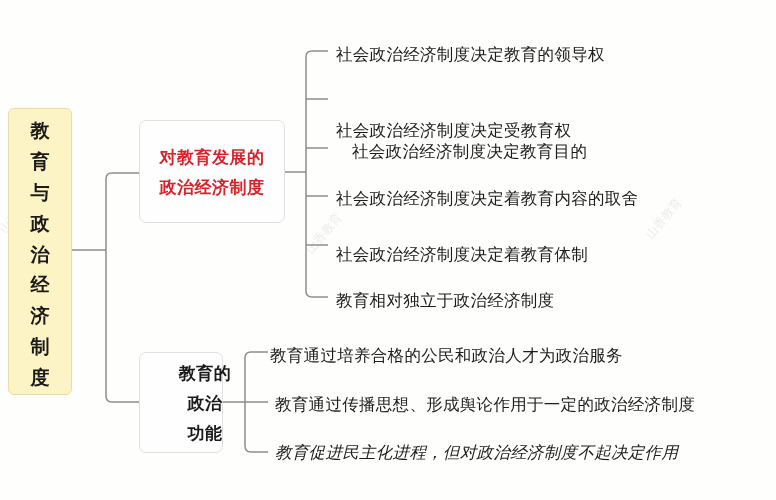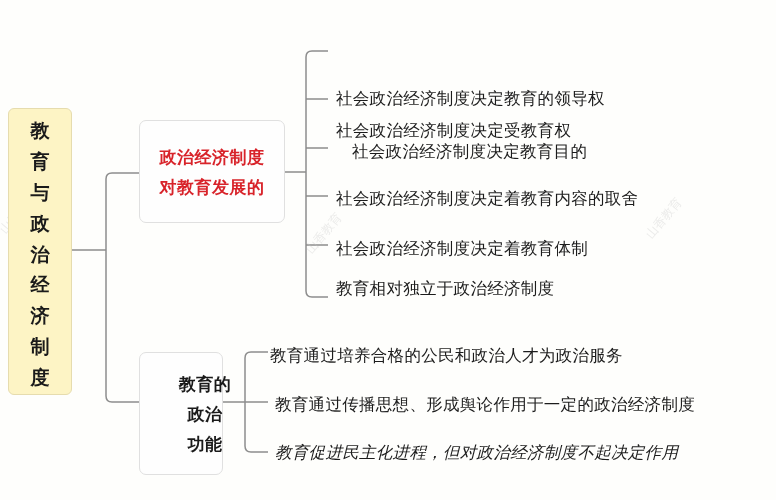--- a/index.html
+++ b/index.html
@@ -27,21 +27,21 @@
   .branch-box {
     background: #fefefe;
     border: 1px solid #e0e0e0;
     border-radius: 7px;
     box-sizing: border-box;
     display: flex; flex-direction: column; align-items: center; justify-content: center;
     font-weight: bold;
     font-size: 17px;
   }
   .branch1 { left: 139px; top: 120px; width: 146px; height: 103px; color: #d8232a; }
-  .branch2 { left: 139px; top: 352px; width: 84px; height: 123px; color: #1a1a1a; padding-left: 48px; }
+  .branch2 { left: 139px; top: 352px; width: 84px; height: 101px; color: #1a1a1a; padding-left: 48px; }
   .branch-line { line-height: 30px; white-space: nowrap; letter-spacing: 0.5px; }
   .leaf {
     font-size: 16.5px; line-height: 20px; white-space: nowrap; color: #1c1c1c;
     letter-spacing: 0.3px;
   }
   svg.conn { position: absolute; left: 0; top: 0; }
   .wm {
     position: absolute; color: rgba(200,200,200,0.35); font-size: 12px;
     transform: rotate(-50deg); white-space: nowrap;
   }
@@ -77,30 +77,30 @@
   <span class="root-char">与</span>
   <span class="root-char">政</span>
   <span class="root-char">治</span>
   <span class="root-char">经</span>
   <span class="root-char">济</span>
   <span class="root-char">制</span>
   <span class="root-char">度</span>
 </div>
 
 <div class="abs branch-box branch1">
+  <span class="branch-line">对教育发展的</span>
   <span class="branch-line">政治经济制度</span>
-  <span class="branch-line">对教育发展的</span>
 </div>
 
-<div class="abs leaf" style="left:336px; top:45px;margin-top:44px;">社会政治经济制度决定教育的领导权</div>
+<div class="abs leaf" style="left:336px; top:45px;">社会政治经济制度决定教育的领导权</div>
 <div class="abs leaf" style="left:336px; top:93px;margin-top:28px;">社会政治经济制度决定受教育权</div>
 <div class="abs leaf" style="left:336px; top:142px;margin-left:16px;">社会政治经济制度决定教育目的</div>
 <div class="abs leaf" style="left:336px; top:190px;font-family:Liberation Mono, monospace;">社会政治经济制度决定着教育内容的取舍</div>
-<div class="abs leaf" style="left:336px; top:239px;">社会政治经济制度决定着教育体制</div>
-<div class="abs leaf" style="left:336px; top:279px;">教育相对独立于政治经济制度</div>
+<div class="abs leaf" style="left:336px; top:245px;">社会政治经济制度决定着教育体制</div>
+<div class="abs leaf" style="left:336px; top:291px;">教育相对独立于政治经济制度</div>
 
 <div class="abs branch-box branch2">
   <span class="branch-line">教育的</span>
   <span class="branch-line">政治</span>
   <span class="branch-line">功能</span>
 </div>
 
 <div class="abs leaf" style="left:270px; top:346px;">教育通过培养合格的公民和政治人才为政治服务</div>
 <div class="abs leaf" style="left:275px; top:395px;">教育通过传播思想、形成舆论作用于一定的政治经济制度</div>
 <div class="abs leaf" style="left:275px; top:443px;font-style:italic;">教育促进民主化进程，但对政治经济制度不起决定作用</div>

